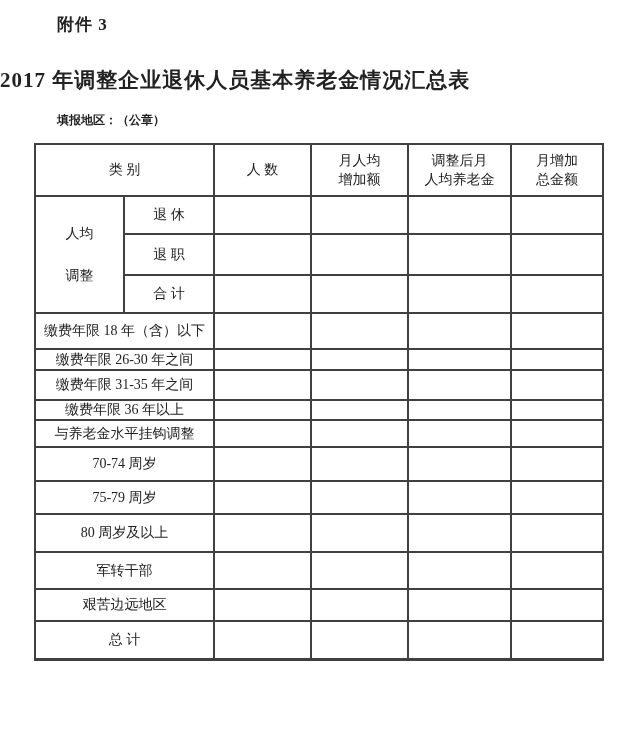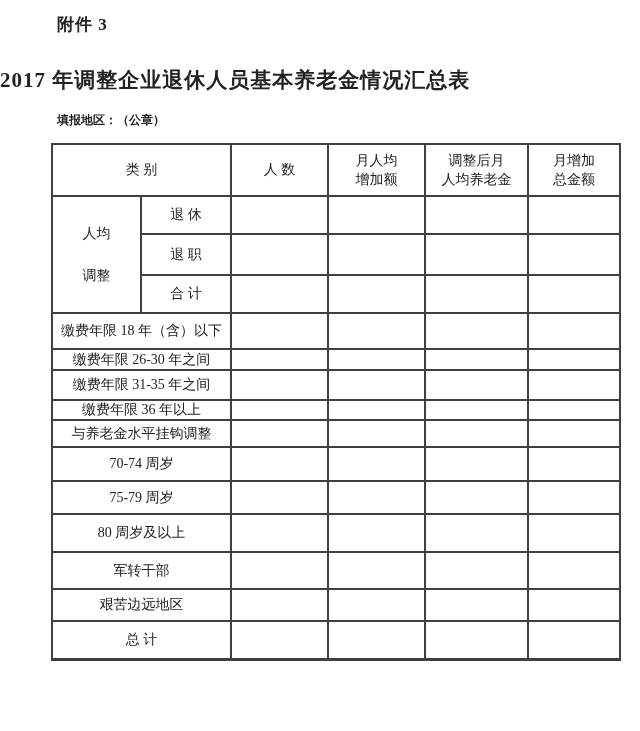--- a/index.html
+++ b/index.html
@@ -28,21 +28,21 @@
     letter-spacing:1px;
   }
   .region-line{
     position:absolute;
     left:57px; top:112px;
     font-size:12px;
     font-weight:700;
   }
   table.main{
     position:absolute;
-    left:51px; top:143px;
+    left:34px; top:143px;
     width:568px;
     border-collapse:collapse;
     table-layout:fixed;
     border:2px solid #404040;
     border-bottom-width:3px;
   }
   table.main td{
     border:2px solid #404040;
     text-align:center;
     vertical-align:middle;

